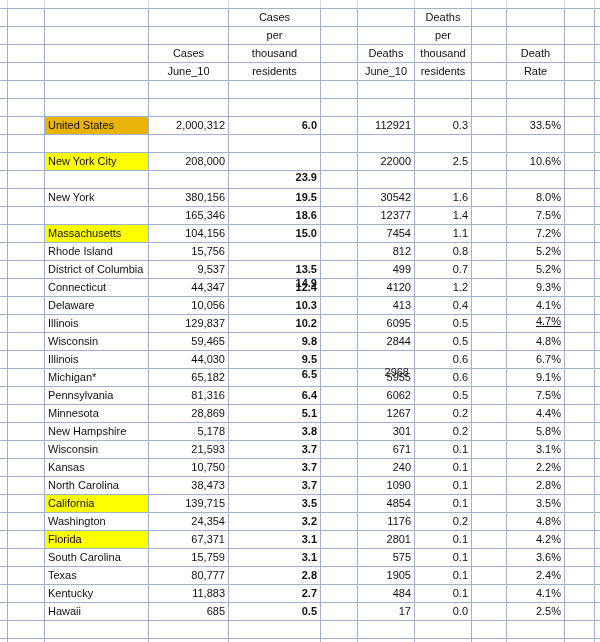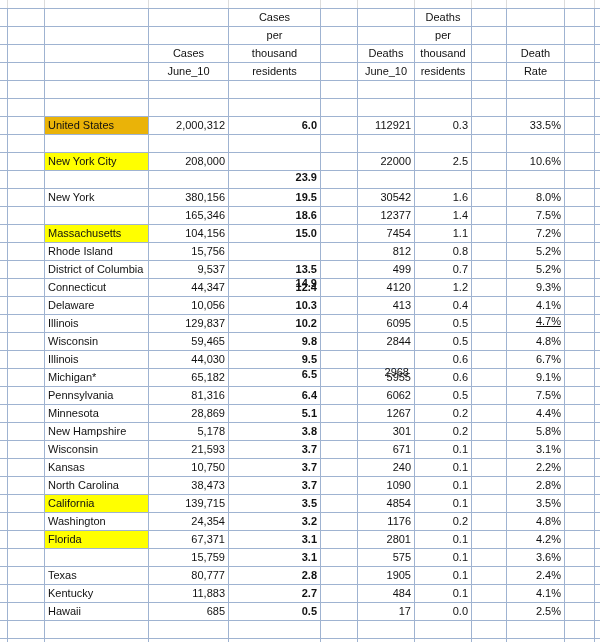--- a/index.html
+++ b/index.html
@@ -217,20 +217,21 @@
     <div class="cell r b" style="left: 229px; width: 91px; top: 513px; padding-right: 3px;">3.2</div>
     <div class="cell r" style="left: 358px; width: 56px; top: 513px; padding-right: 3px;">1176</div>
     <div class="cell r" style="left: 415px; width: 56px; top: 513px; padding-right: 3px;">0.2</div>
     <div class="cell r" style="left: 507px; width: 57px; top: 513px; padding-right: 3px;">4.8%</div>
     <div class="cell name" style="left: 45px; width: 103px; top: 531px; background: rgb(255, 255, 0);">Florida</div>
     <div class="cell r" style="left: 149px; width: 79px; top: 531px; padding-right: 3px;">67,371</div>
     <div class="cell r b" style="left: 229px; width: 91px; top: 531px; padding-right: 3px;">3.1</div>
     <div class="cell r" style="left: 358px; width: 56px; top: 531px; padding-right: 3px;">2801</div>
     <div class="cell r" style="left: 415px; width: 56px; top: 531px; padding-right: 3px;">0.1</div>
     <div class="cell r" style="left: 507px; width: 57px; top: 531px; padding-right: 3px;">4.2%</div>
+    <div class="cell name" style="left: 45px; width: 103px; top: 549px;">South Carolina</div>
     <div class="cell r" style="left: 149px; width: 79px; top: 549px; padding-right: 3px;">15,759</div>
     <div class="cell r b" style="left: 229px; width: 91px; top: 549px; padding-right: 3px;">3.1</div>
     <div class="cell r" style="left: 358px; width: 56px; top: 549px; padding-right: 3px;">575</div>
     <div class="cell r" style="left: 415px; width: 56px; top: 549px; padding-right: 3px;">0.1</div>
     <div class="cell r" style="left: 507px; width: 57px; top: 549px; padding-right: 3px;">3.6%</div>
     <div class="cell name" style="left: 45px; width: 103px; top: 567px;">Texas</div>
     <div class="cell r" style="left: 149px; width: 79px; top: 567px; padding-right: 3px;">80,777</div>
     <div class="cell r b" style="left: 229px; width: 91px; top: 567px; padding-right: 3px;">2.8</div>
     <div class="cell r" style="left: 358px; width: 56px; top: 567px; padding-right: 3px;">1905</div>
     <div class="cell r" style="left: 415px; width: 56px; top: 567px; padding-right: 3px;">0.1</div>

